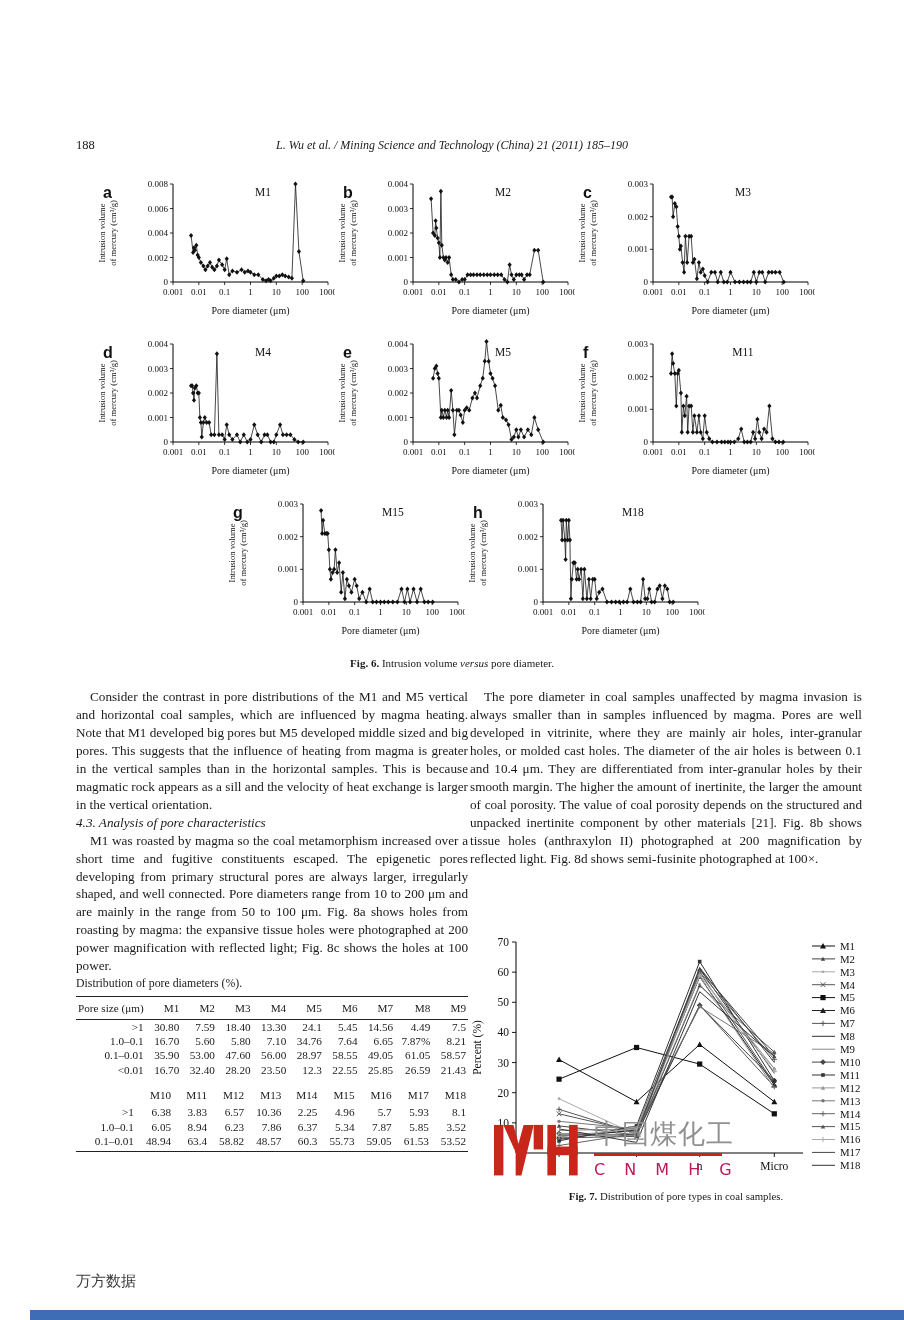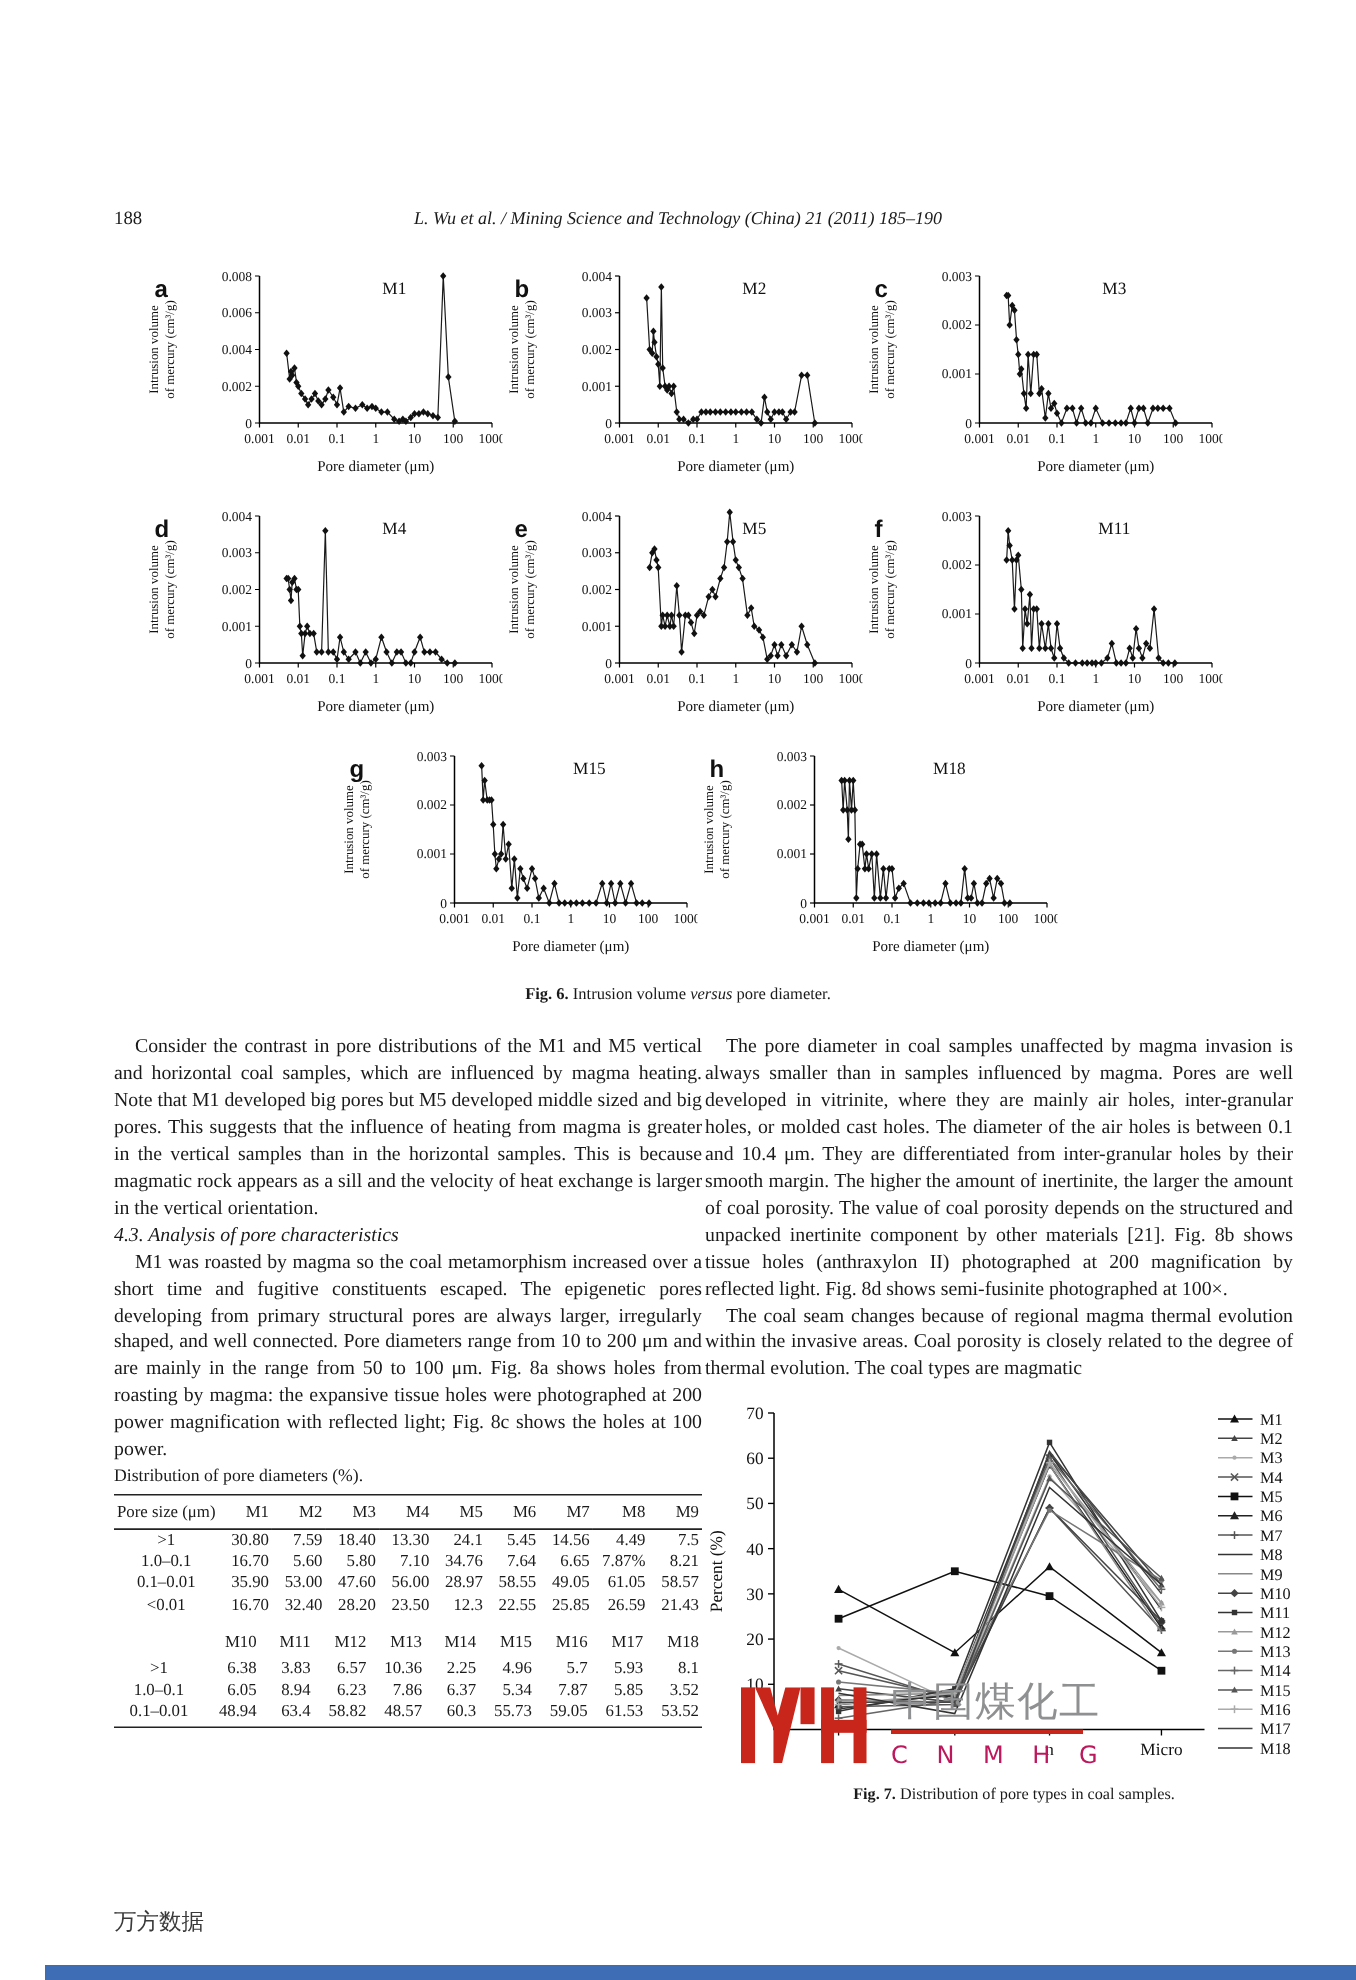--- a/index.html
+++ b/index.html
@@ -18,21 +18,21 @@
   .col{position:absolute;width:392px;text-align:justify;font-size:13.2px;line-height:1.36;}
   .leftcol{left:76px;top:688px;}
   .rightcol{left:470px;top:688px;}
   .col p{margin:0;text-indent:14px;}
   .sechead{font-style:italic;margin:13px 0 12px 0;text-indent:0 !important;}
   .tlabel{font-weight:bold;font-size:11.8px;margin-top:14px;}
   .tcap{font-size:11.8px;margin-bottom:5px;}
   .t2wrap{border-top:1.5px solid #222;border-bottom:1.5px solid #222;padding:2px 0 3px 0;}
   table.t2{width:392px;border-collapse:collapse;font-size:11.2px;line-height:1.28;}
   table.t2 th,table.t2 td{padding:0 2px;font-weight:normal;white-space:nowrap;}
-  table.t2 .c0{text-align:center;width:62px;}
+  table.t2 .c0{text-align:right;width:62px;}
   table.t2 .cn{text-align:right;width:36px;}
   table.t2 thead tr{border-bottom:1px solid #222;}
   table.t2 thead th{padding-bottom:3px;padding-top:2px;vertical-align:top;}
   .gaprow{height:9px;}
   .wm{position:absolute;left:494px;top:1116px;display:flex;align-items:flex-start;}
   .wmtext{margin-left:12px;}
   .wmcn{font-family:"DejaVu Sans",sans-serif;font-size:27px;color:#8f9091;letter-spacing:1px;}
   .wmrule{height:3px;background:#c9261b;width:128px;margin-top:1px;}
   .wmen{font-family:"DejaVu Sans",sans-serif;font-size:16px;color:#be185d;letter-spacing:7px;margin-top:4px;}
   .wanfang{left:76px;top:1272px;font-family:"DejaVu Sans",sans-serif;font-size:15px;color:#3a3a3a;}
@@ -800,21 +800,20 @@
             <td class="cn">61.53</td>
             <td class="cn">53.52</td>
           </tr>
         </tbody>
     </table>
   </div>
 </div>
 
 <div class="col rightcol">
   <p>The pore diameter in coal samples unaffected by magma invasion is always smaller than in samples influenced by magma. Pores are well developed in vitrinite, where they are mainly air holes, inter-granular holes, or molded cast holes. The diameter of the air holes is between 0.1 and 10.4 μm. They are differentiated from inter-granular holes by their smooth margin. The higher the amount of inertinite, the larger the amount of coal porosity. The value of coal porosity depends on the structured and unpacked inertinite component by other materials [21]. Fig. 8b shows tissue holes (anthraxylon II) photographed at 200 magnification by reflected light. Fig. 8d shows semi-fusinite photographed at 100×.</p>
-  <p>The coal seam changes because of regional magma thermal evolution within the invasive areas. Coal porosity is closely related to the degree of thermal evolution. The coal types are magmatic</p>
 </div>
 
 <div class="fig7box"><svg width="436" height="274" viewBox="0 0 436 274">
       <path d="M48 14 L48 225 L335 225" stroke="#000" stroke-width="1" fill="none"></path>
       <line x1="44" y1="194.85714285714286" x2="48" y2="194.85714285714286" stroke="#000" stroke-width="0.9"></line>
       <text x="41" y="198.85714285714286" font-size="11.5" text-anchor="end" fill="#111" font-family="&quot;Liberation Serif&quot;,serif">10</text>
       <line x1="44" y1="164.71428571428572" x2="48" y2="164.71428571428572" stroke="#000" stroke-width="0.9"></line>
       <text x="41" y="168.71428571428572" font-size="11.5" text-anchor="end" fill="#111" font-family="&quot;Liberation Serif&quot;,serif">20</text>
       <line x1="44" y1="134.57142857142856" x2="48" y2="134.57142857142856" stroke="#000" stroke-width="0.9"></line>
       <text x="41" y="138.57142857142856" font-size="11.5" text-anchor="end" fill="#111" font-family="&quot;Liberation Serif&quot;,serif">30</text>

